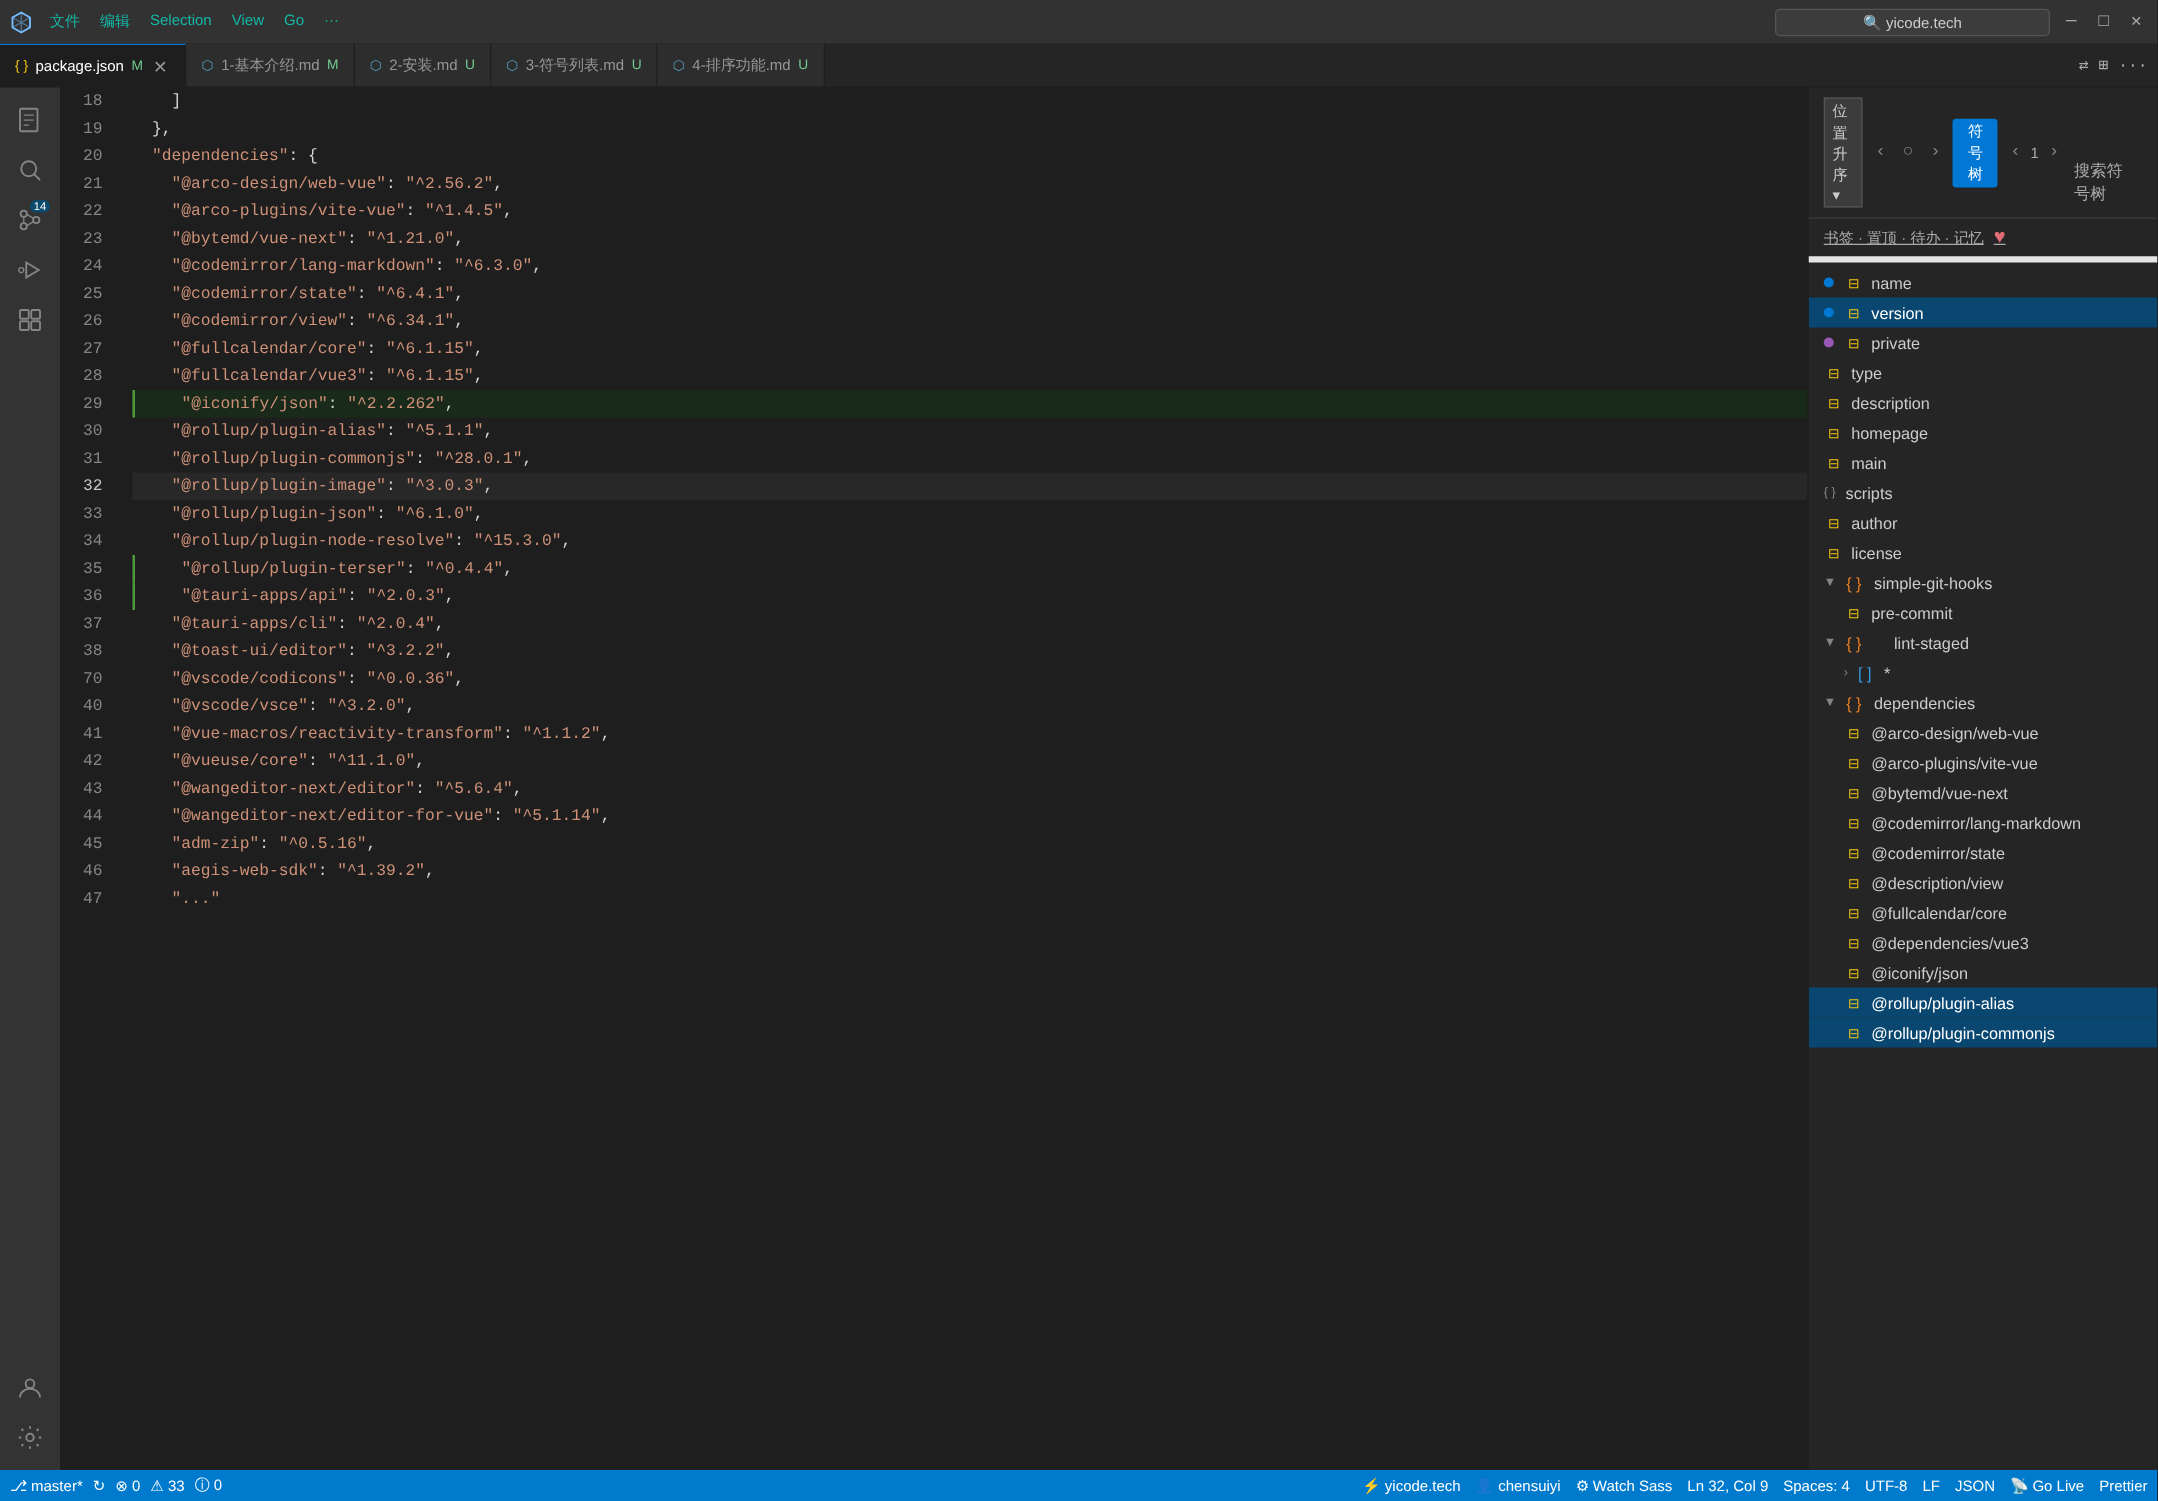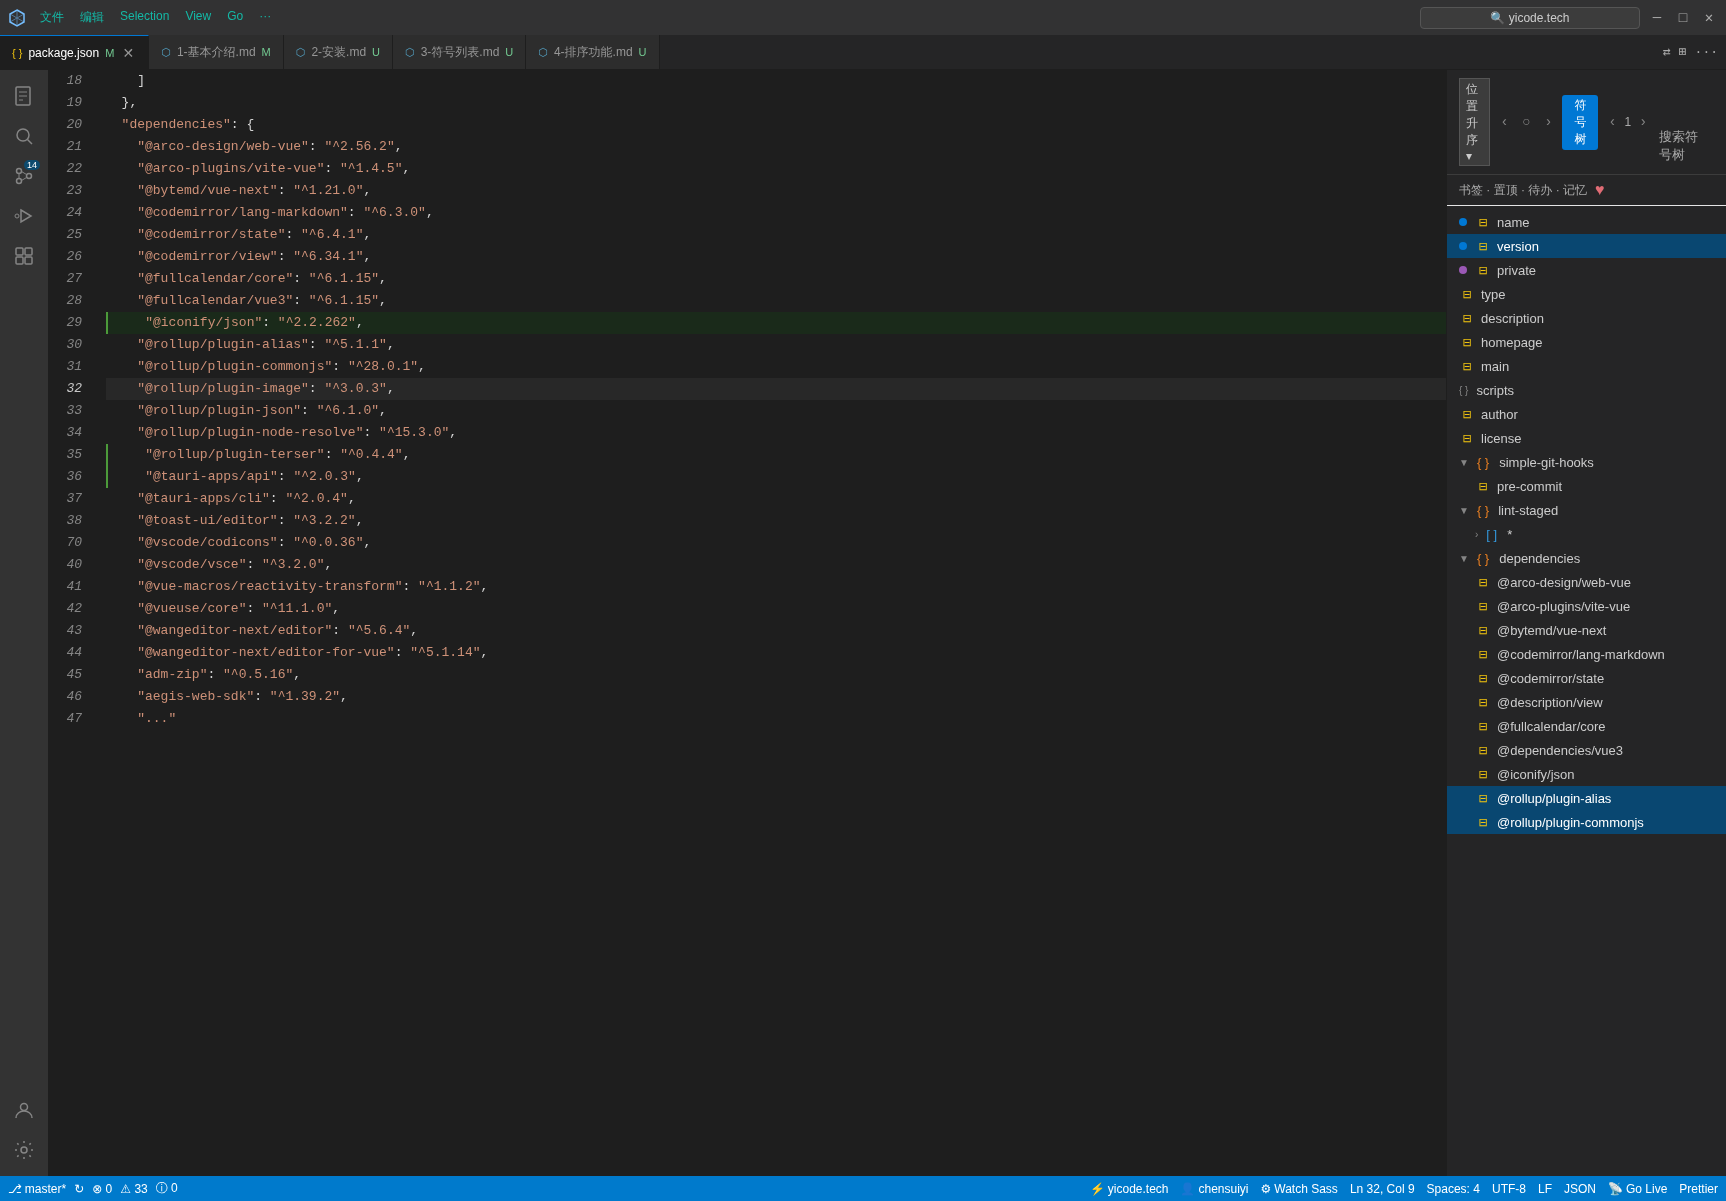--- a/index.html
+++ b/index.html
@@ -188,21 +188,21 @@
     .line-numbers {
       background: #1e1e1e;
       color: #858585;
       padding: 0 16px 0 8px;
       text-align: right;
       user-select: none;
       font-size: 13px;
       line-height: 1.6;
       min-width: 50px;
     }
-    .line-number { height: 22px; display: flex; align-items: center; justify-content: flex-end; font-style: italic; }
+    .line-number { height: 22px; display: flex; align-items: center; justify-content: flex-end; }
     .line-number.active { color: #c6c6c6; }
     .code-content {
       flex: 1;
       padding-left: 8px;
       overflow: hidden;
       line-height: 1.6;
     }
     .code-line {
       height: 22px;
       display: flex;
@@ -268,24 +268,25 @@
       font-size: 12px;
       font-family: 'Segoe UI', sans-serif;
       cursor: pointer;
     }
 
     .panel-sub-header {
       padding: 6px 12px;
       display: flex;
       align-items: center;
       gap: 8px;
-      border-bottom: 1px solid #e5e5e5;
+      border-bottom: 5px solid #e5e5e5;
       font-family: 'Segoe UI', sans-serif;
       font-size: 12px;
       color: #aaa;
+      text-decoration: underline;
     }
     .bookmark-heart {
       color: #e06c75;
       font-size: 16px;
     }
 
     .tree-panel {
       flex: 1;
       overflow-y: auto;
       padding: 4px 0;
@@ -688,21 +689,21 @@
       </div>
 
       <div class="tree-item indent1">
         <div class="tree-item-icon icon-bracket">⊟</div>
         <span>pre-commit</span>
       </div>
 
       <div class="tree-item">
         <span class="tree-chevron">▼</span>
         <span style="color:#e67e22">{ }</span>
-        <span style="margin-left:3px">lint-staged</span>
+        <span style="margin-left:20px">lint-staged</span>
       </div>
 
       <div class="tree-item indent1">
         <span class="tree-chevron">›</span>
         <span style="color:#3498db">[ ]</span>
         <span style="margin-left:4px">*</span>
       </div>
 
       <div class="tree-item">
         <span class="tree-chevron">▼</span>

